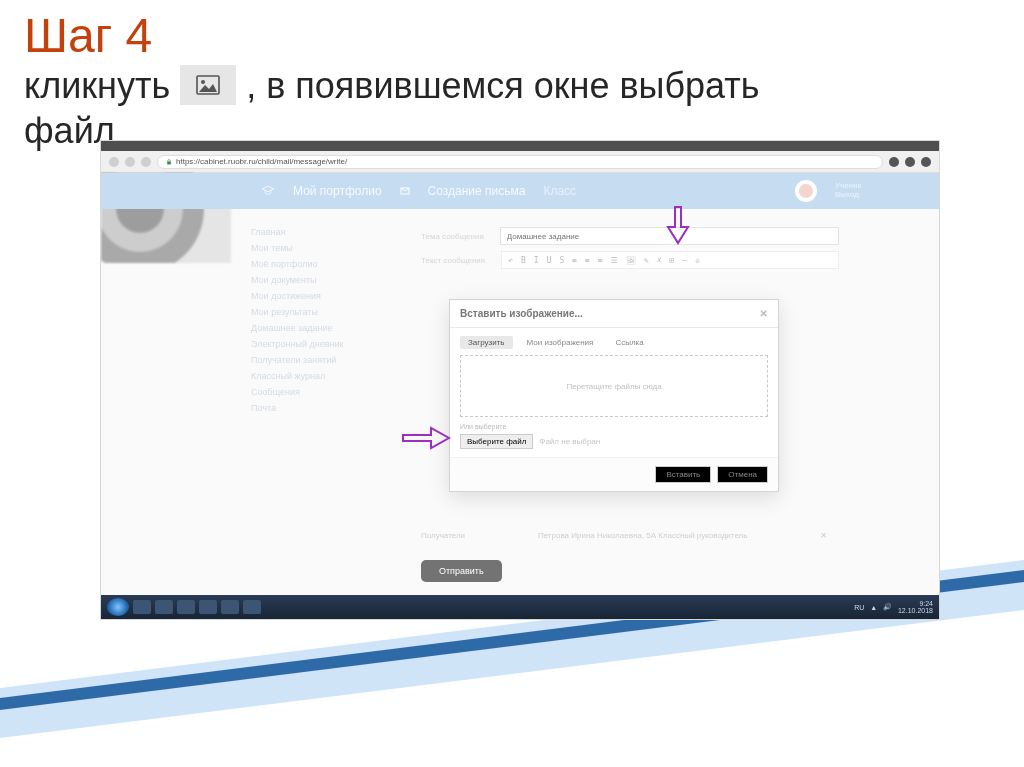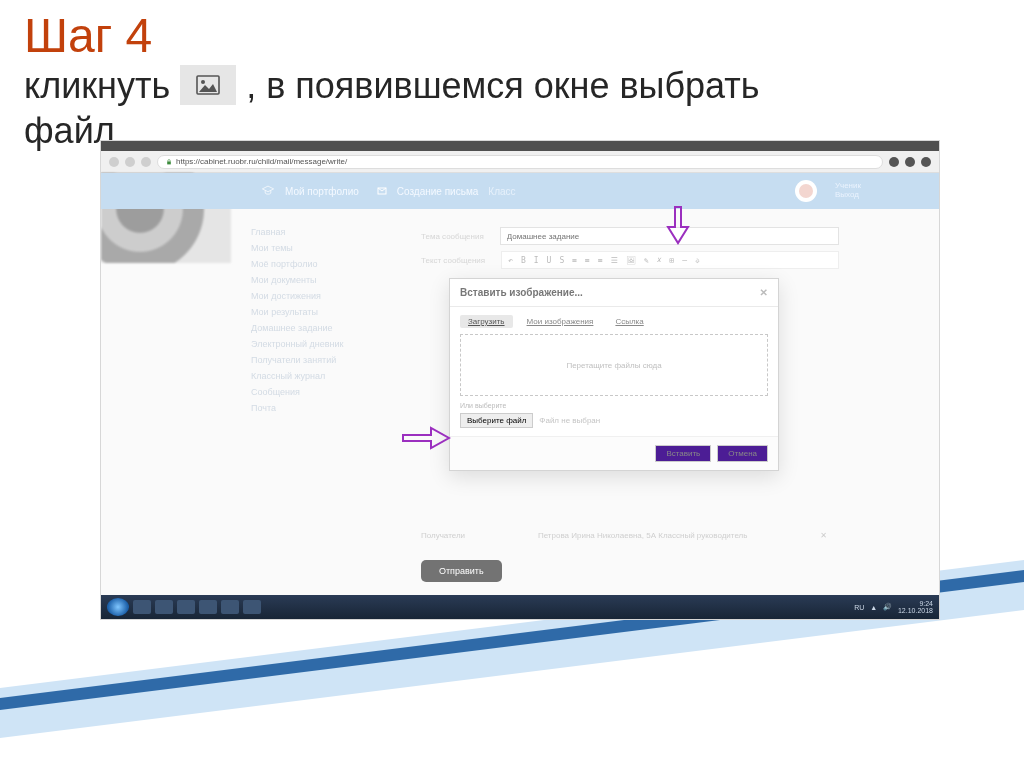--- a/index.html
+++ b/index.html
@@ -24,21 +24,21 @@
   .addrbar .lock { width: 6px; height: 6px; }
   .addrbar .ricon { width: 10px; height: 10px; border-radius: 50%; background: #555; }
 
   
   .tiger { position: absolute; left: 0; top: 32px; width: 130px; height: 90px; background:
     radial-gradient(circle at 30% 40%, #777 0 22%, #bbb 23% 40%, #888 41% 60%, #ddd 61% 100%);
     filter: blur(1px) grayscale(100%); opacity: .7; }
 
   
   .site-top { position: absolute; top: 32px; left: 0; right: 0; height: 36px; background: #c6ddf1; display: flex; align-items: center; padding-left: 160px; gap: 18px; }
-  .site-top .cap { display: flex; align-items: center; gap: 10px; color: #f4f9ff; font-size: 10px; }
+  .site-top .cap { display: flex; align-items: center; gap: 18px; color: #f4f9ff; font-size: 12px; }
   .site-top .spacer { flex: 1; }
   .site-top .av { width: 22px; height: 22px; border-radius: 50%; background: #fff; display: flex; align-items: center; justify-content: center; }
   .site-top .av::after { content:""; width: 14px; height: 14px; border-radius:50%; background:#f3d6d0; }
   .site-top .uname { font-size: 8px; color: #eaf3fe; line-height: 1.1; }
 
   
   .sidebar { position: absolute; top: 80px; left: 150px; width: 140px; }
   .sidebar .item { font-size: 9px; color: #d3dbe4; margin: 6px 0; white-space: nowrap; }
 
   
@@ -49,33 +49,33 @@
 
   
   .tbar { display: flex; gap: 8px; height: 18px; align-items: center; border: 1px solid #eee; padding: 0 6px; background: #fff; }
   .tbar .tb { font-size: 8px; color: #bbb; font-family: monospace; }
 
   
   .arrow-down { position: absolute; left: 565px; top: 64px; width: 24px; height: 40px; z-index: 3; }
   .arrow-right { position: absolute; left: 300px; top: 285px; width: 50px; height: 24px; z-index: 3; }
 
   
-  .modal { position: absolute; left: 348px; top: 137px; width: 330px; background: #fff; border: 1px solid #d4d4d4; box-shadow: 0 6px 20px rgba(0,0,0,.12); }
+  .modal { position: absolute; left: 348px; top: 158px; width: 330px; background: #fff; border: 1px solid #d4d4d4; box-shadow: 0 6px 20px rgba(0,0,0,.12); }
   .modal .mtitle { padding: 8px 10px; font-size: 10px; font-weight: 600; color: #777; border-bottom: 1px solid #eaeaea; display:flex; justify-content:space-between; align-items:center;}
   .modal .mtitle .x { color:#bbb; font-size:10px; }
   .modal .tabs { display: flex; gap: 6px; padding: 8px 10px 4px; font-size: 8px; color: #888; }
-  .modal .tabs .tab { padding: 2px 8px; border-radius: 2px; text-decoration: underline; }
+  .modal .tabs .tab { padding: 2px 8px; border-radius: 2px; }
   .modal .tabs .tab.active { background: #e8e8e8; color: #555; }
   .modal .drop { margin: 2px 10px 6px; border: 1px dashed #c8c8c8; height: 62px; display: flex; align-items: center; justify-content: center; font-size: 8px; color: #c0c0c0; }
   .modal .or { font-size: 7px; color: #bbb; padding: 0 10px; }
   .modal .pick { padding: 4px 10px 8px; display: flex; align-items: center; gap: 6px; }
   .modal .pick button { font-size: 8px; padding: 2px 6px; background: #eee; border: 1px solid #ccc; }
   .modal .pick .status { font-size: 8px; color: #c5c5c5; }
   .modal .mfoot { padding: 8px 10px; display: flex; justify-content: flex-end; gap: 6px; border-top: 1px solid #f0f0f0; background:#fcfcfc;}
-  .modal .mfoot button { font-size: 8px; padding: 3px 10px; background: #4c1d95; border: 1px solid #ccc; color:#888;}
+  .modal .mfoot button { font-size: 8px; padding: 3px 10px; background: #000000; border: 1px solid #ccc; color:#888;}
 
   
   .below { position: absolute; top: 390px; left: 320px; right: 112px; }
   .below .recip { display: flex; align-items: center; gap: 12px; font-size: 8px; color: #cfcfcf; margin-bottom: 20px;}
   .below .send { display:inline-block; padding: 6px 18px; background: #737373; color: #fff; font-size: 9px; border-radius: 5px; }
 
   
   .taskbar { position: absolute; left: 0; right: 0; bottom: 0; height: 24px; background: linear-gradient(#2a3b55,#182536); display: flex; align-items: center; padding: 0 6px; gap: 4px; }
   .taskbar .start { width: 22px; height: 18px; border-radius: 50%; background: radial-gradient(circle,#7fc6ff,#1b5fa8 70%); }
   .taskbar .ti { width: 18px; height: 14px; background: #3d5574; border-radius: 2px; }

